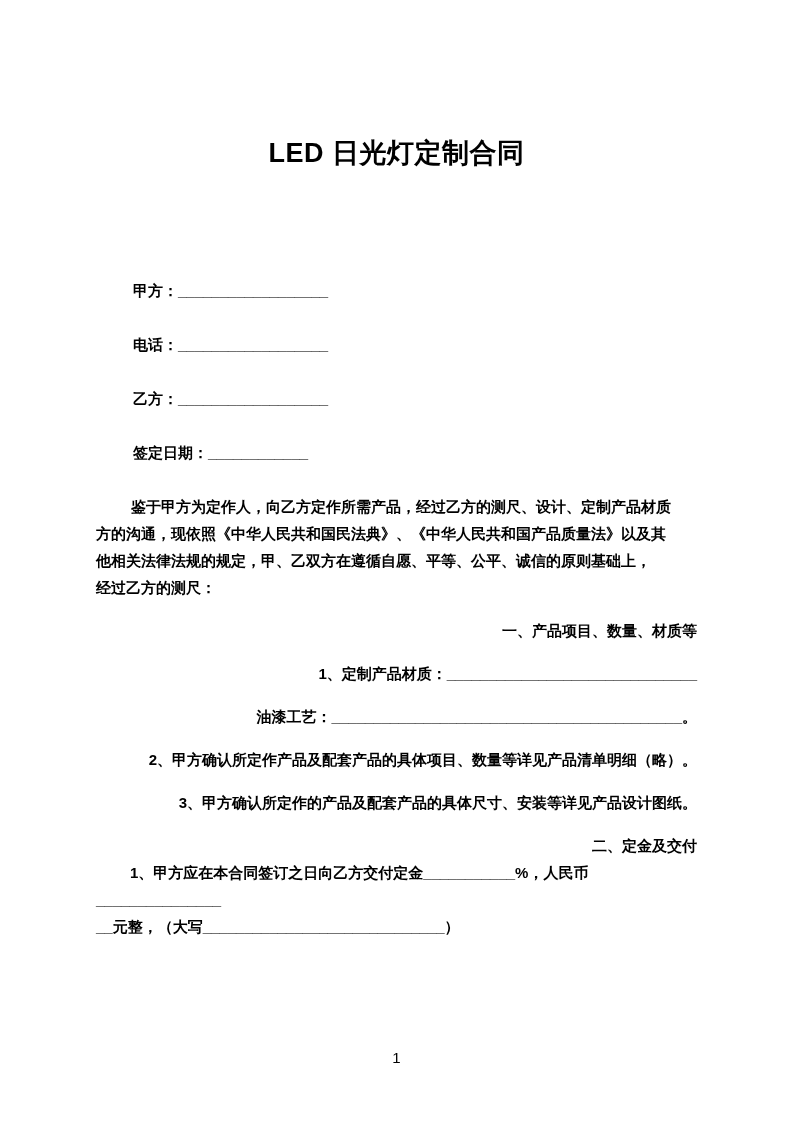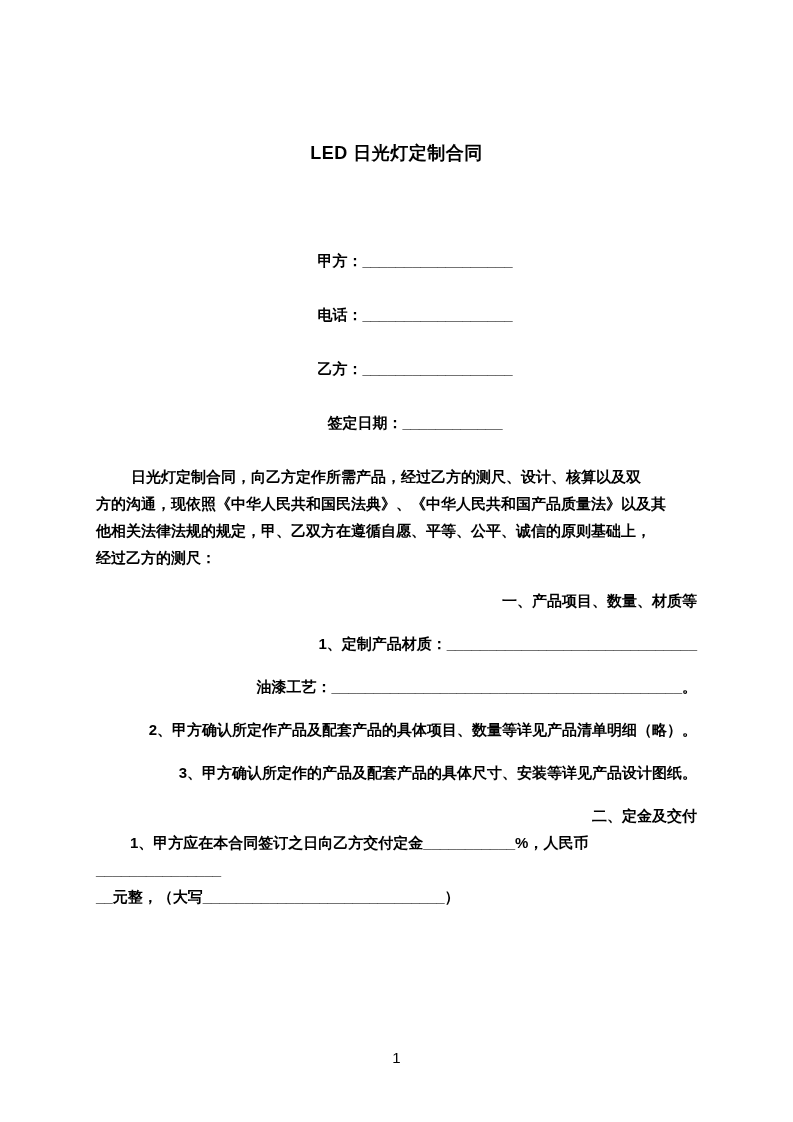--- a/index.html
+++ b/index.html
@@ -13,25 +13,25 @@
     color: #000000;
     font-family: "Liberation Sans", "DejaVu Sans", sans-serif;
     font-weight: bold;
     font-size: 15px;
     line-height: 27px;
     padding: 138px 96px 0 96px;
     overflow: hidden;
   }
   .doc-title {
     text-align: center;
-    font-size: 18px;
+    font-size: 27px;
     line-height: 30px;
     letter-spacing: 0.5px;
   }
-  .fields-block { margin-top: 79px; text-align: center; }
+  .fields-block { margin-top: 109px; }
   .field-line {
     line-height: 27px;
     margin-bottom: 27px;  
     text-indent: 37px;
   }
   .intro-block { margin-top: 0; }
   .intro-line { line-height: 27px; }
   .intro-line.first { text-indent: 35px; }
   .para-line {
     margin-top: 16px;     
@@ -61,21 +61,21 @@
   <div class="doc-title">LED 日光灯定制合同</div>
 
   <div class="fields-block">
     <div class="field-line">甲方：__________________</div>
     <div class="field-line">电话：__________________</div>
     <div class="field-line">乙方：__________________</div>
     <div class="field-line">签定日期：____________</div>
   </div>
 
   <div class="intro-block">
-    <div class="intro-line first">日光灯定制合同，向乙方定作所需产品，经过乙方的测尺、设计、核算以及双</div>
+    <div class="intro-line first">鉴于甲方为定作人，向乙方定作所需产品，经过乙方的测尺、设计、定制产品材质</div>
     <div class="intro-line">方的沟通，现依照《中华人民共和国民法典》、《中华人民共和国产品质量法》以及其</div>
     <div class="intro-line">他相关法律法规的规定，甲、乙双方在遵循自愿、平等、公平、诚信的原则基础上，</div>
     <div class="intro-line">经过乙方的测尺：</div>
   </div>
 
   <div class="para-line">一、产品项目、数量、材质等</div>
 
   <div class="para-line">1、定制产品材质：______________________________</div>
 
   <div class="para-line">油漆工艺：__________________________________________。</div>

